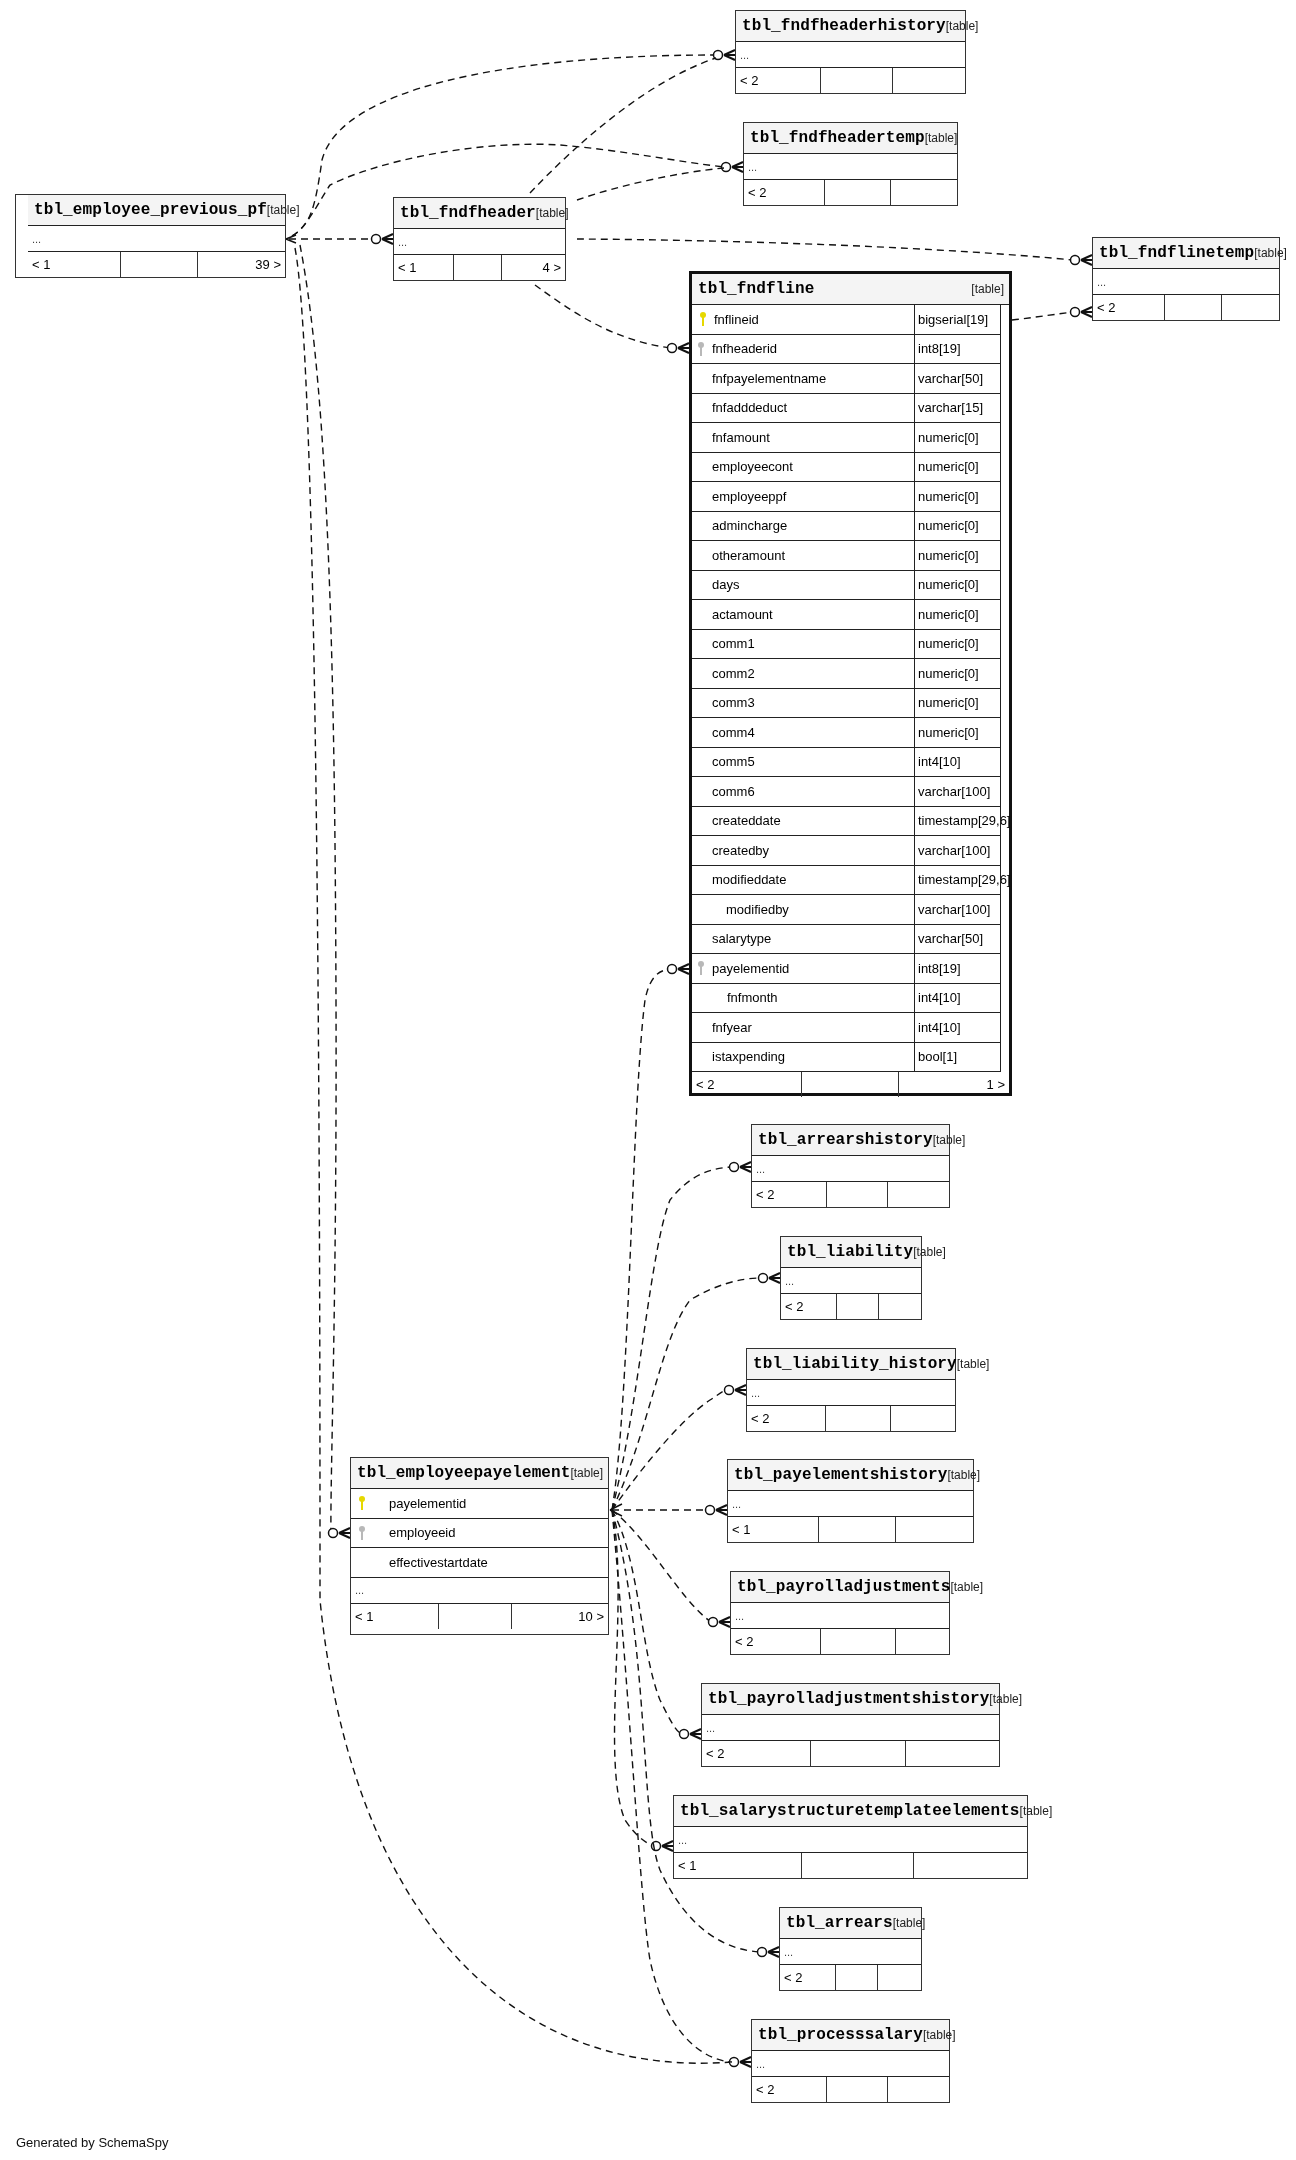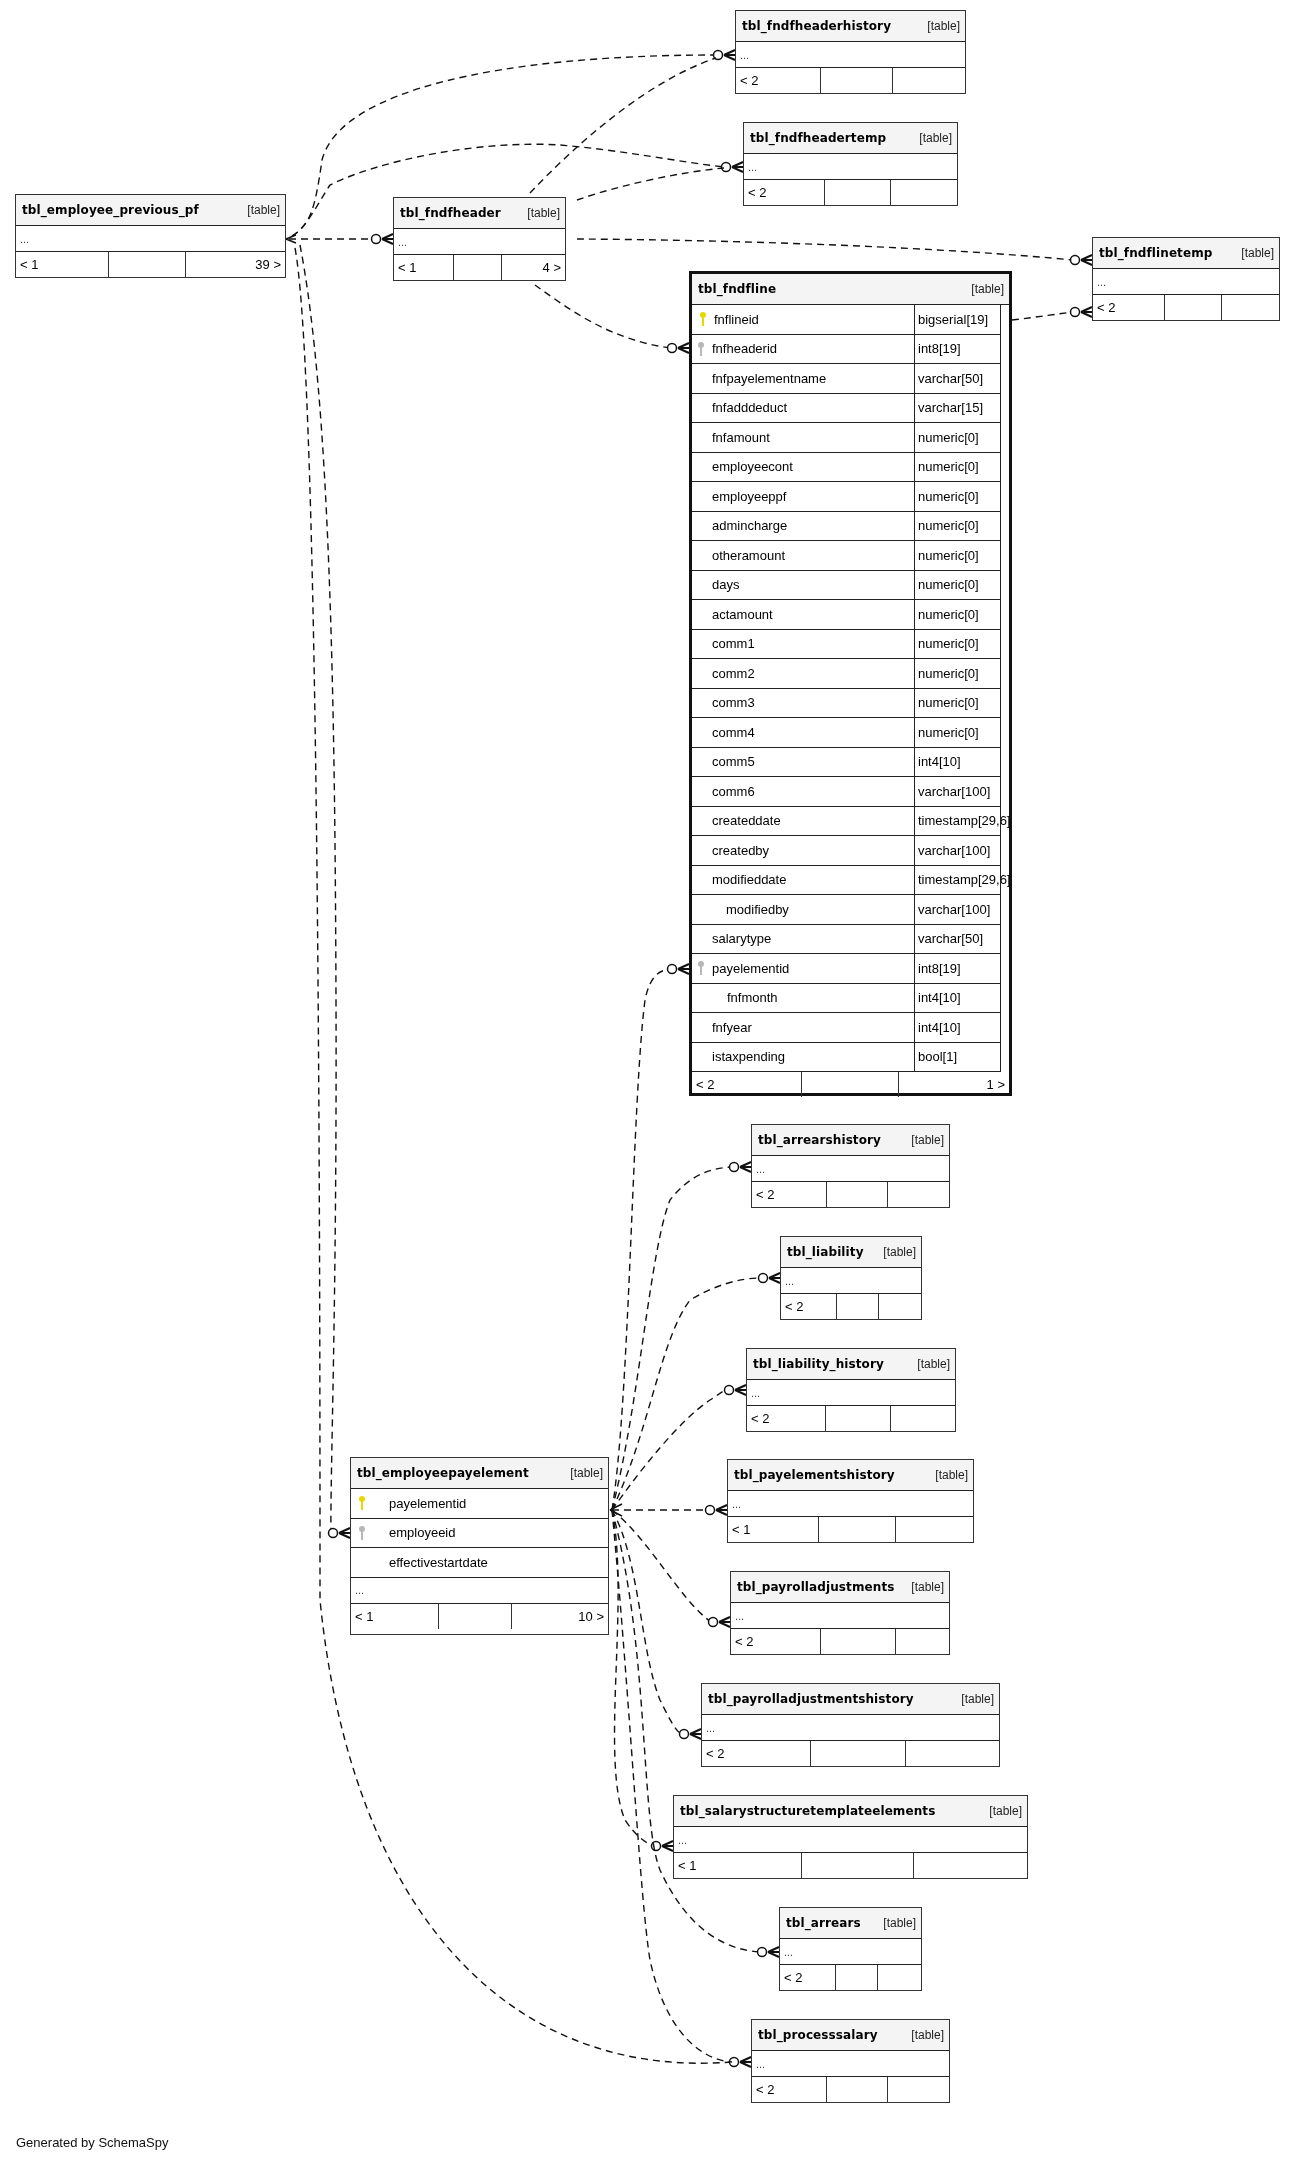--- a/index.html
+++ b/index.html
@@ -3,21 +3,21 @@
 <meta charset="utf-8">
 <style>
   html, body { margin: 0; padding: 0; background: #ffffff; }
   body { width: 1296px; height: 2160px; position: relative; overflow: hidden;
          font-family: "DejaVu Sans", sans-serif; color: #000; }
   #edges { position: absolute; left: 0; top: 0; width: 1296px; height: 2160px; pointer-events: none; }
   .tbl { position: absolute; background: #fff; border: 1.5px solid #333; box-sizing: border-box; }
   .tbl.focus { border: 3px solid #111; }
   .tbl .hdr { height: 31px; background: #f4f4f4; border-bottom: 1.5px solid #222; display: flex;
               align-items: center; justify-content: space-between; padding: 0 5px 0 6px; box-sizing: border-box; }
-  .tbl .tname { font-weight: bold; font-size: 12px; letter-spacing: 0.1px; white-space: nowrap; }
+  .tbl .tname { font-weight: bold; font-size: 16px; letter-spacing: 0.1px; white-space: nowrap; font-family: Liberation Mono, monospace; }
   .tbl .ttype { font-size: 12px; color: #222; font-family: "Liberation Sans", sans-serif; }
   .tbl .row { height: 29.5px; border-bottom: 1.5px solid #222; display: flex; box-sizing: border-box;
               font-family: "Liberation Sans", sans-serif; font-size: 13px; }
   .tbl .row .cname { flex: 1; display: flex; align-items: center; padding-left: 8px; position: relative; }
   .tbl .row .cname .key { width: 18px; display: inline-flex; align-items: center; }
   .tbl .row .ctype { display: flex; align-items: center; padding-left: 3px; border-left: 1.5px solid #222; box-sizing: border-box; }
   .tbl .ell { height: 26px; border-bottom: 1.5px solid #222; display: flex; align-items: center; padding-left: 4px;
               font-family: "Liberation Sans", sans-serif; font-size: 11px; color: #444; box-sizing: border-box; }
   .tbl .ftr { height: 25px; display: flex; font-family: "Liberation Sans", sans-serif; font-size: 13px; box-sizing: border-box; }
   .tbl .ftr > div { display: flex; align-items: center; box-sizing: border-box; }
@@ -121,21 +121,21 @@
     <path d="M612,1510 C650,1650 640,1820 660,1870 C690,1935 730,1950 760,1952" fill="none" stroke="#111" stroke-width="1.4" stroke-dasharray="7,5"></path>
     <g>
       <circle cx="762" cy="1952" r="4.5" fill="#fff" stroke="#111" stroke-width="1.5"></circle>
       <path d="M768,1952 L779,1947 M768,1952 L779,1957 M768,1952 L779,1952" stroke="#111" stroke-width="2" fill="none"></path>
     </g>
     <path d="M612,1510 C630,1700 640,1900 650,1960 C665,2030 700,2060 732,2062" fill="none" stroke="#111" stroke-width="1.4" stroke-dasharray="7,5"></path>
     <path d="M286,239 L296,235 M286,239 L296,243" stroke="#111" stroke-width="1.5" fill="none"></path>
     <path d="M610,1510 L622,1504 M610,1510 L622,1516" stroke="#111" stroke-width="1.5" fill="none"></path>
   </svg>
 
-<div class="tbl compact" style="left:15px;top:194px;width:271px;height:84px;">
+<div class="tbl compact" style="left:15px;top:194px;width:271px;height:84px;padding-left:12px;">
     <div class="hdr">
       <span class="tname">tbl_employee_previous_pf</span>
       <span class="ttype">[table]</span>
     </div>
     <div class="ell">...</div>
     <div class="ftr">
       <div class="parents" style="width:93px">&lt; 1</div>
       <div class="mid" style="width:77px"></div>
       <div class="children">39 &gt;</div>
     </div>

